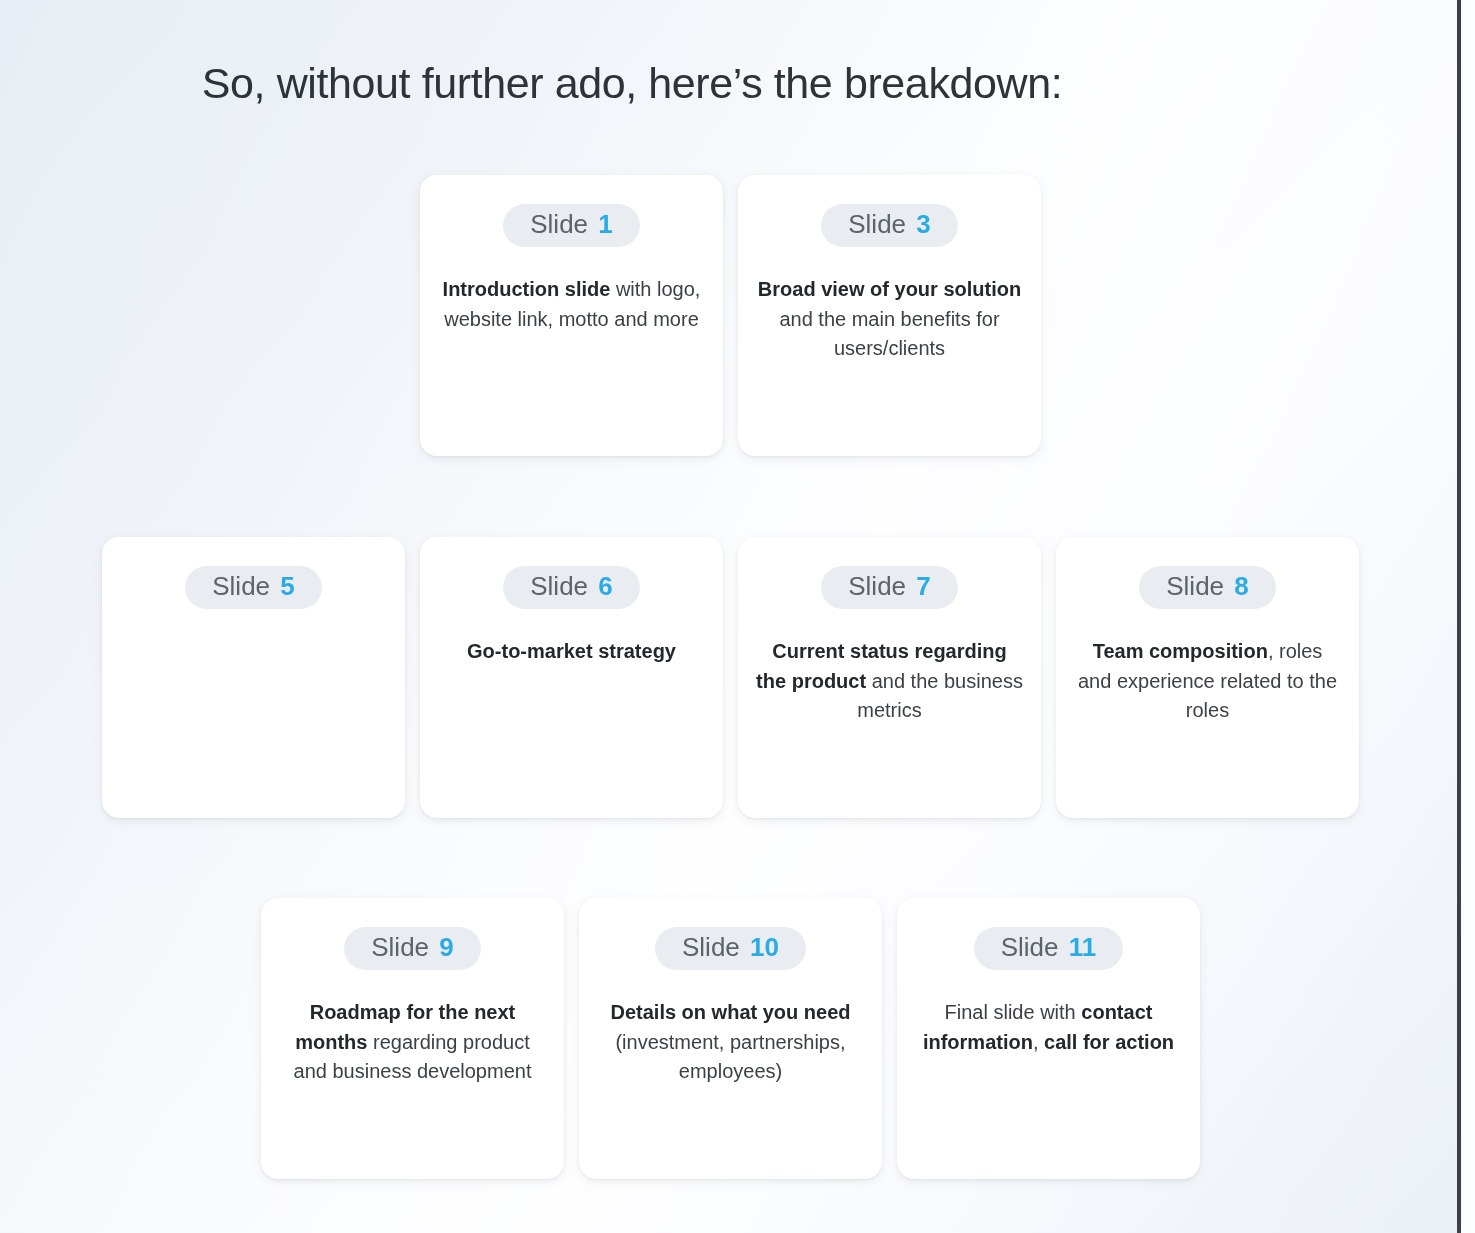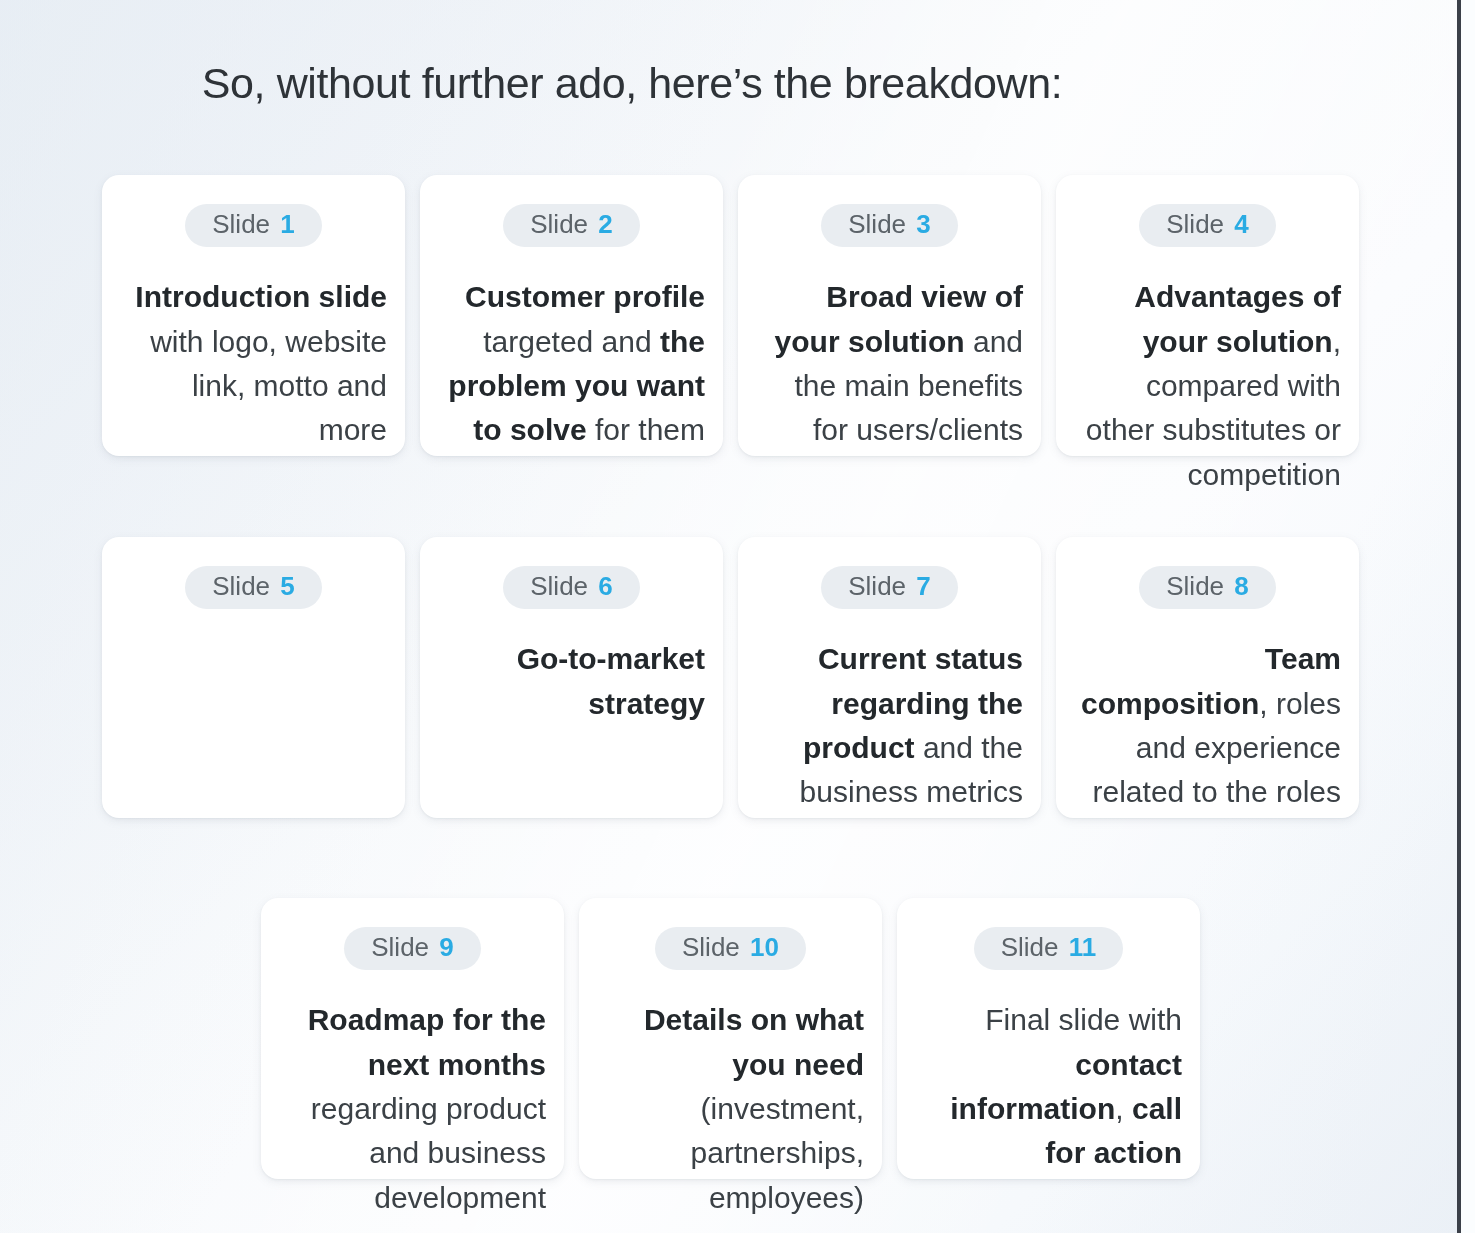--- a/index.html
+++ b/index.html
@@ -109,24 +109,24 @@
     white-space: nowrap;
     margin-bottom: 28px;
   }
   .badge .num {
     color: #2aabe3;
     font-weight: 700;
     margin-left: 3px;
   }
 
   .card-text {
-    font-size: 30px;
+    font-size: 20px;
     line-height: 1.48;
     color: #3b4146;
-    text-align: right;
+    text-align: center;
     font-weight: 400;
     max-width: 268px;
   }
   .card-text b {
     font-weight: 700;
     color: #23282c;
   }
 </style>
 </head>
 <body>
@@ -143,43 +143,29 @@
     <div class="row row-1">
 
       <div class="card">
         <div class="badge">
           <span>Slide</span>
           <span class="num">1</span>
         </div>
         <div class="card-text"><b>Introduction slide</b> with logo, website link, motto and more</div>
       </div>
 
-      <div class="card">
-        <div class="badge">
-          <span>Slide</span>
-          <span class="num">2</span>
-        </div>
-        <div class="card-text"><b>Customer profile</b> targeted and <b>the problem you want to solve</b> for them</div>
-      </div>
 
       <div class="card">
         <div class="badge">
           <span>Slide</span>
           <span class="num">3</span>
         </div>
         <div class="card-text"><b>Broad view of your solution</b> and the main benefits for users/clients</div>
       </div>
 
-      <div class="card">
-        <div class="badge">
-          <span>Slide</span>
-          <span class="num">4</span>
-        </div>
-        <div class="card-text"><b>Advantages of your solution</b>, compared with other substitutes or competition</div>
-      </div>
 
     </div>
 
     <div class="row row-2">
 
       <div class="card">
         <div class="badge">
           <span>Slide</span>
           <span class="num">5</span>
         </div>

